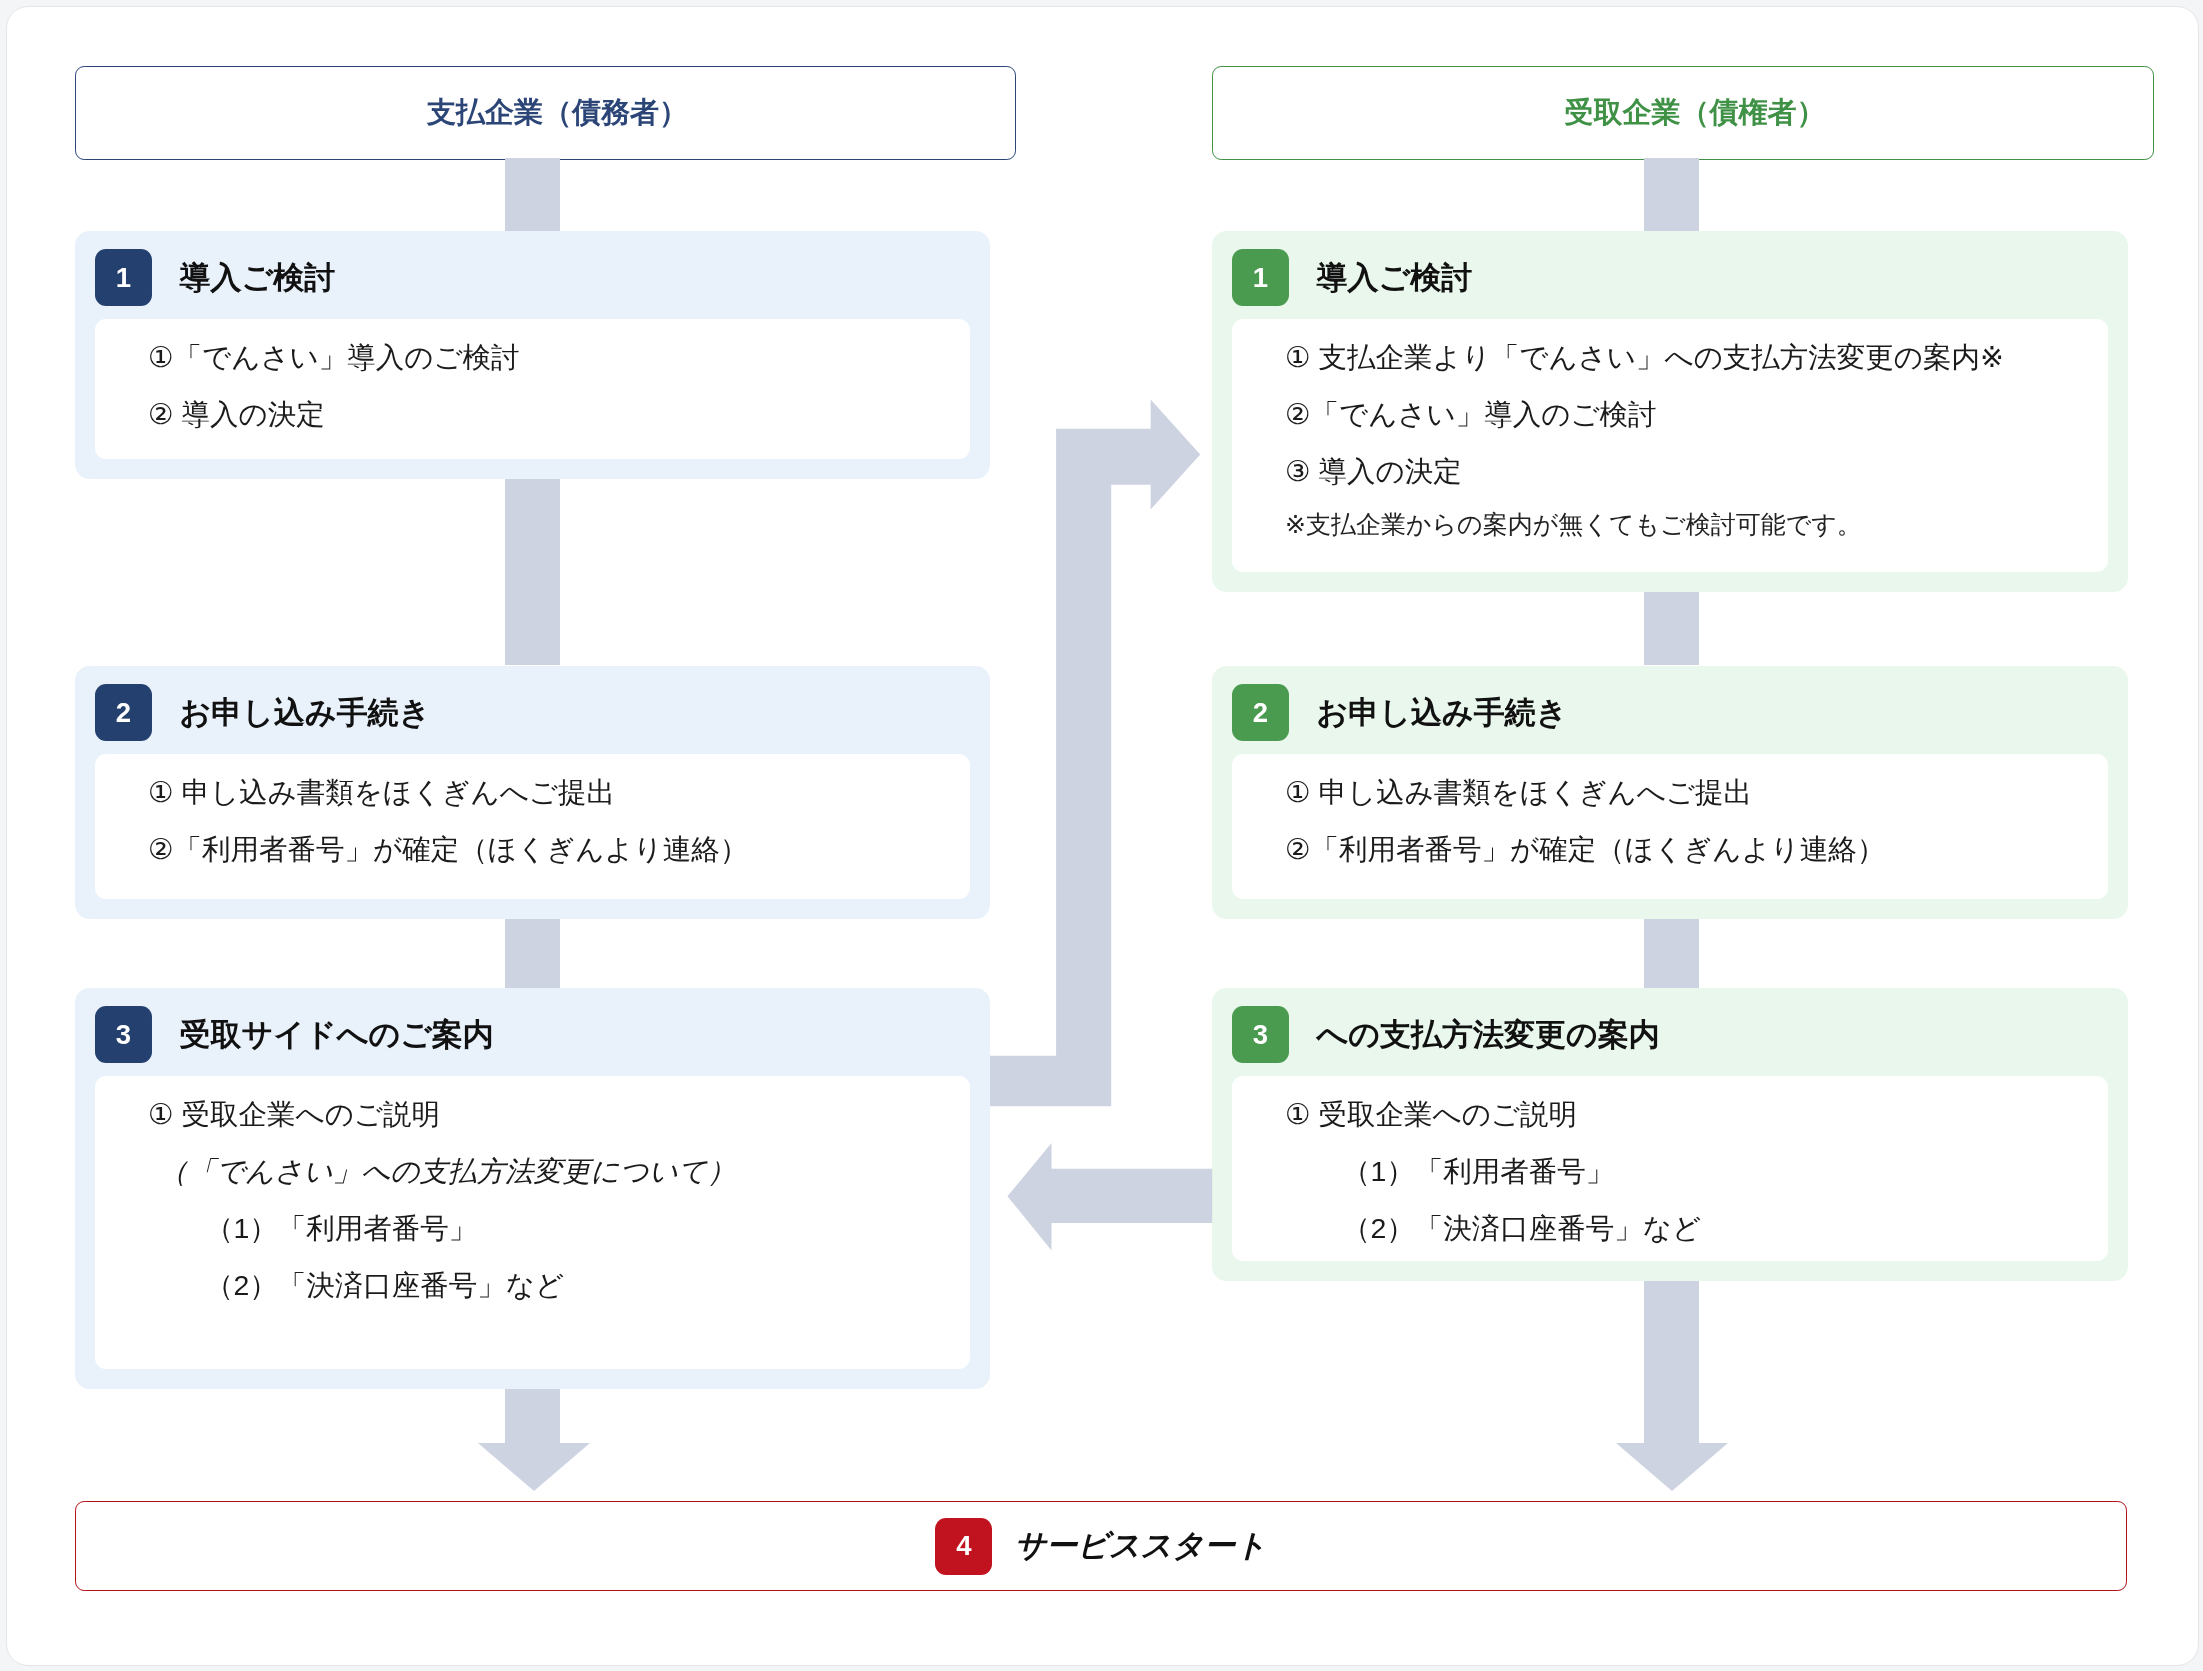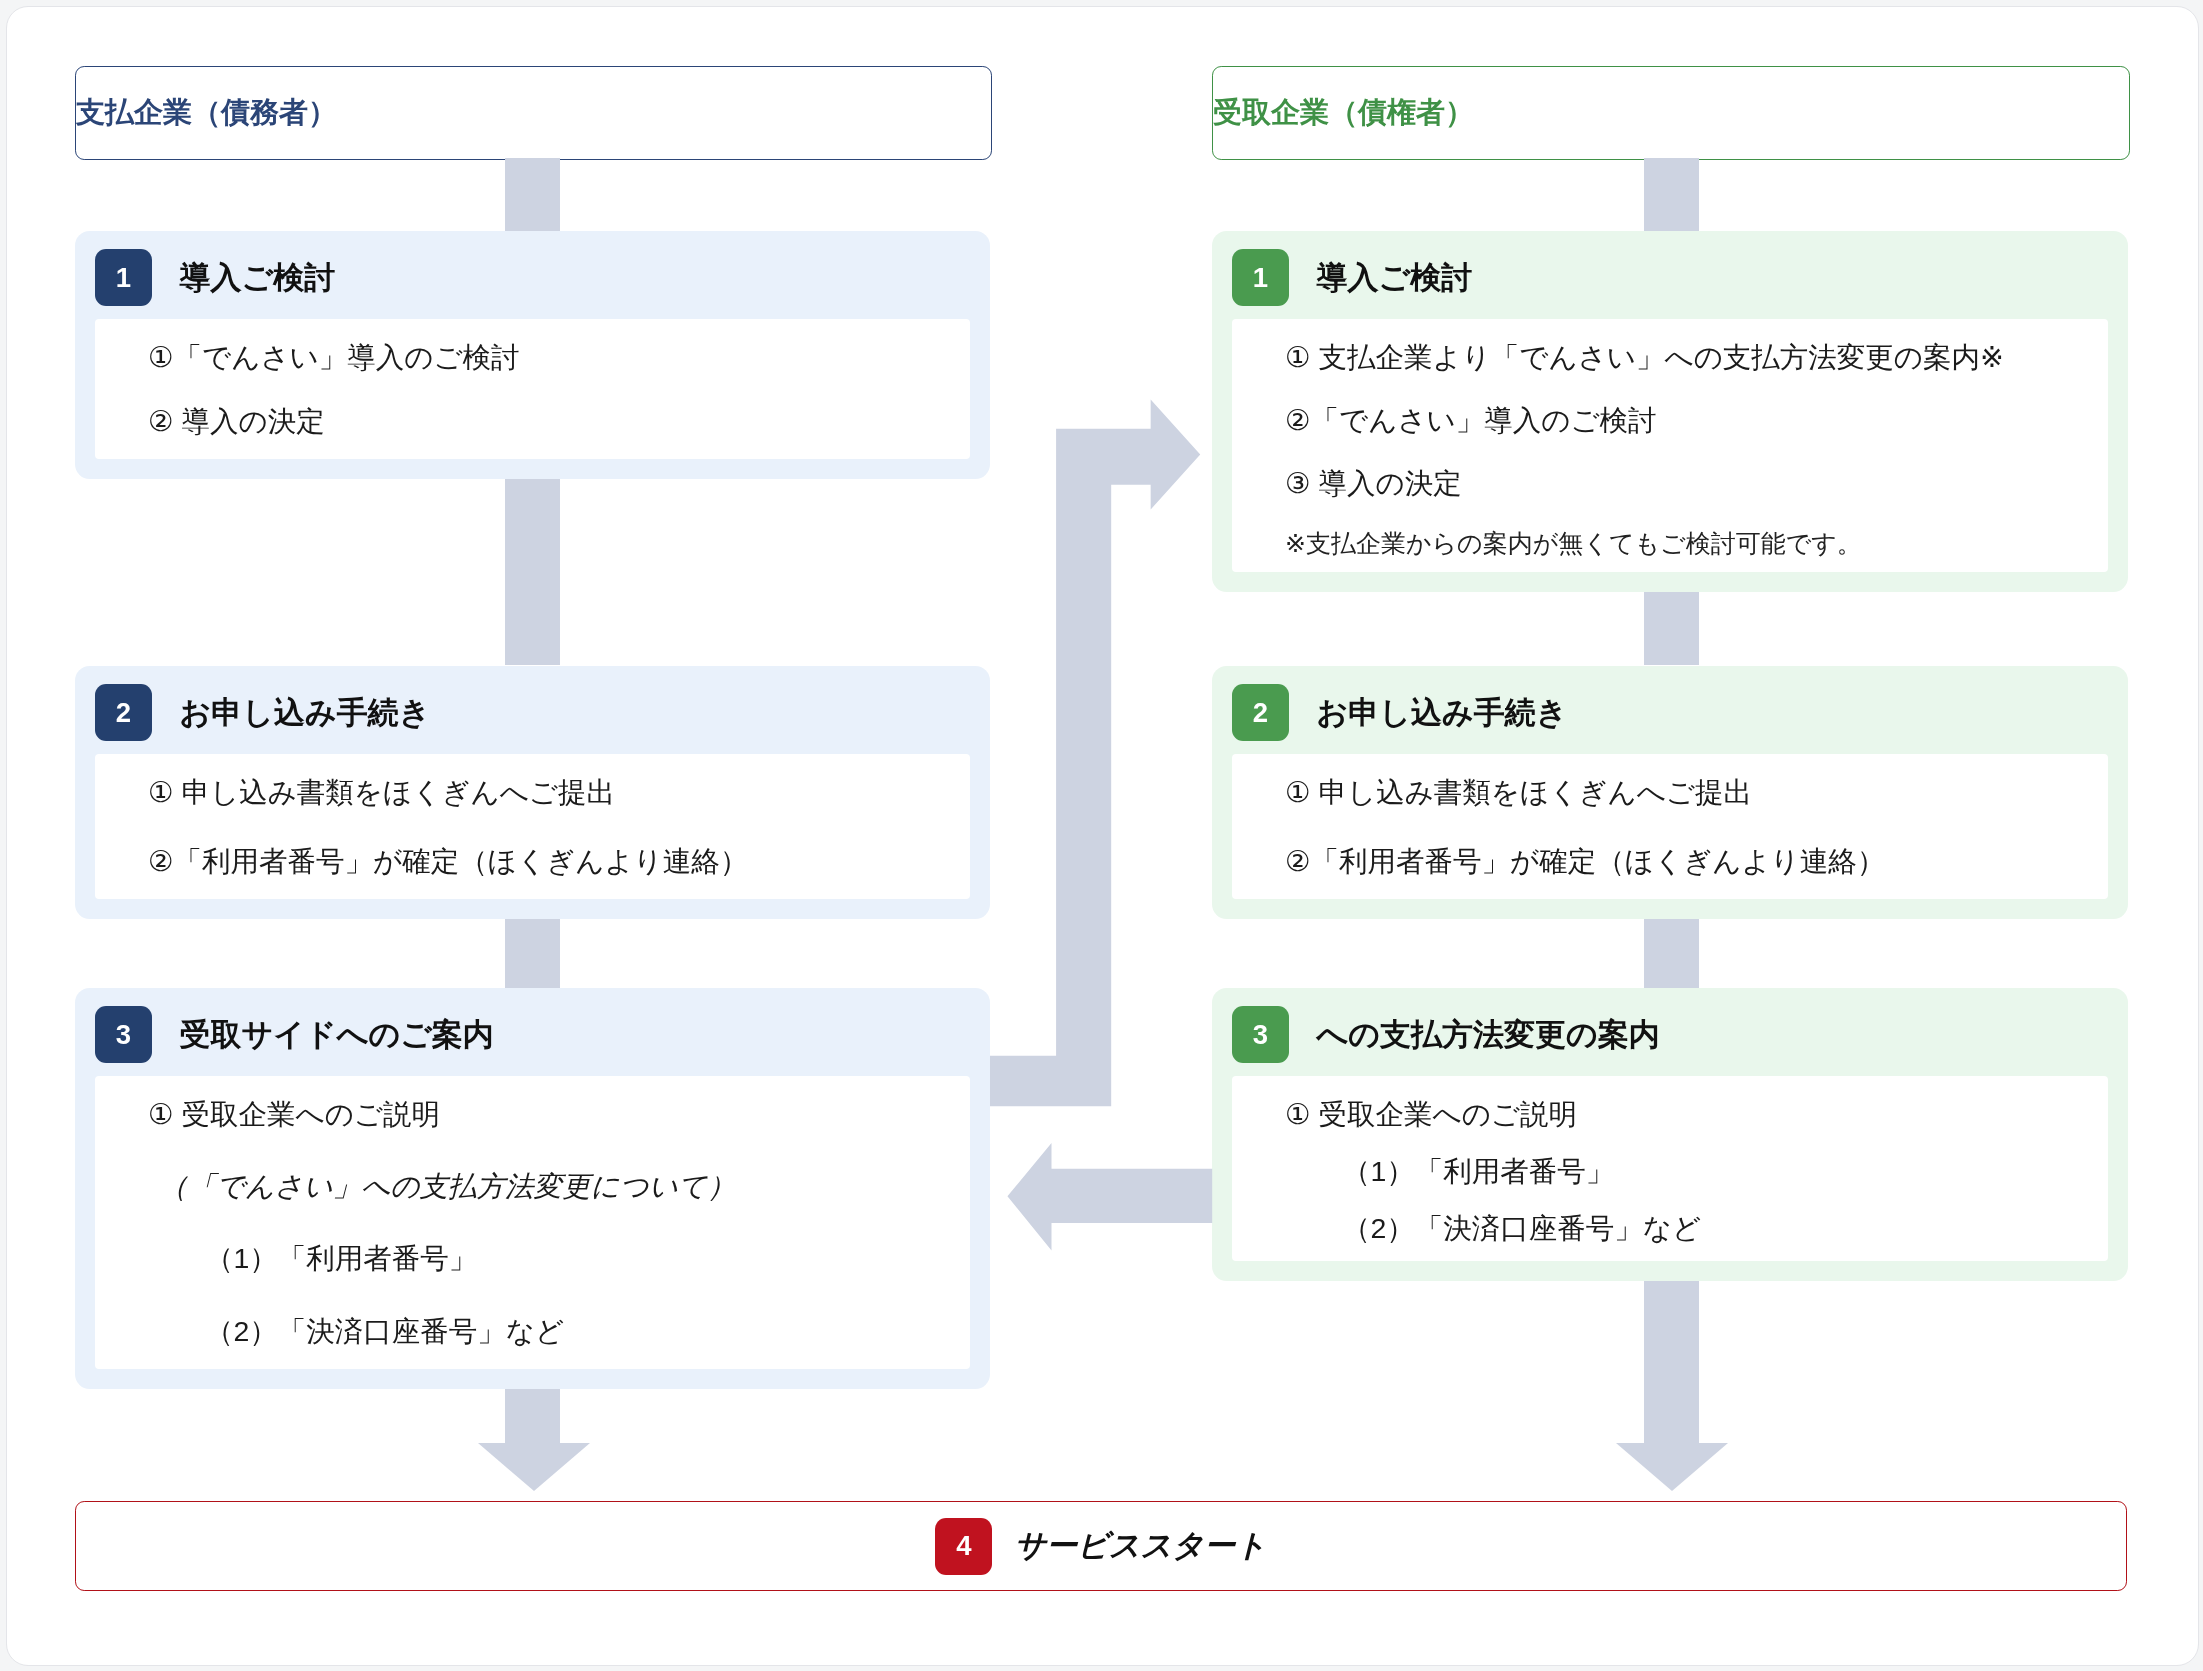--- a/index.html
+++ b/index.html
@@ -10,44 +10,44 @@
     --red-border:#b11118; --red-badge:#c0121f;
     --text:#1b1b1b; --card-border:#e4e5e9;
   }
   html,body{margin:0;padding:0;background:#f4f5f6;}
   body{font-family:"Liberation Sans","DejaVu Sans",sans-serif;color:var(--text);}
   .canvas{position:relative;width:2204px;height:1671px;background:#f4f5f6;overflow:hidden;}
   .card{position:absolute;left:5.5px;top:5.5px;right:5.5px;bottom:5.5px;background:#fff;
         border:1.8px solid var(--card-border);border-radius:22px;}
   
   .hdr{position:absolute;height:92px;background:#fff;border-radius:9.2px;
-       display:flex;align-items:center;justify-content:flex-start;
-       font-size:29px;font-weight:bold;}
+       display:flex;align-items:center;justify-content:center;
+       font-size:29px;font-weight:bold;padding-left:24px;}
   .hdr.payer{left:75px;width:915px;top:66px;border:1.8px solid var(--navy);color:var(--navy);}
   .hdr.payee{left:1212px;width:916px;top:66px;border:1.8px solid var(--green);color:var(--green);}
   
   .vconn{position:absolute;width:55px;background:var(--arrow);z-index:1;}
   .tri-down{position:absolute;width:0;height:0;z-index:1;
             border-left:56px solid transparent;border-right:56px solid transparent;
             border-top:48px solid var(--arrow);}
   .arrow-layer{position:absolute;left:0;top:0;z-index:3;pointer-events:none;}
   
   .step{position:absolute;border-radius:14.7px;z-index:2;display:flex;flex-direction:column;
         padding:18.4px 20px 20px 20px;box-sizing:border-box;}
   .step.blue{background:var(--light-blue);}
   .step.green{background:var(--light-green);}
   .step-head{display:flex;align-items:center;gap:27.5px;flex:0 0 auto;}
   .badge{width:57px;height:57px;border-radius:11px;color:#fff;font-size:27.5px;font-weight:bold;
          display:flex;align-items:center;justify-content:center;flex:0 0 auto;}
   .badge.navy{background:var(--navy-badge);}
   .badge.green{background:var(--green-badge);}
   .badge.red{background:var(--red-badge);}
   .step-title{font-size:31px;font-weight:bold;color:#111;}
-  .step-body{flex:1 1 auto;margin-top:13px;background:#fff;border-radius:4px;
-             display:flex;flex-direction:column;justify-content:space-between;
+  .step-body{flex:1 1 auto;margin-top:13px;background:#fff;border-radius:11px;
+             display:flex;flex-direction:column;justify-content:flex-start;
              padding:9.2px 18.4px 9.2px 53px;overflow:hidden;}
   .line{font-size:28.5px;line-height:57px;white-space:nowrap;}
   .line.ind1{padding-left:11px;font-style:italic;}
   .line.ind2{padding-left:57px;}
   .note{font-size:25px;line-height:39px;margin-top:5.5px;color:#222;white-space:nowrap;}
   
   .footer-box{position:absolute;left:75px;top:1501px;width:2052px;height:90px;background:#fff;
               border:1.8px solid var(--red-border);border-radius:9.2px;z-index:2;
               display:flex;align-items:center;justify-content:center;gap:22px;box-sizing:border-box;}
   .footer-title{font-size:31px;font-weight:bold;color:#111;font-style:italic;}

